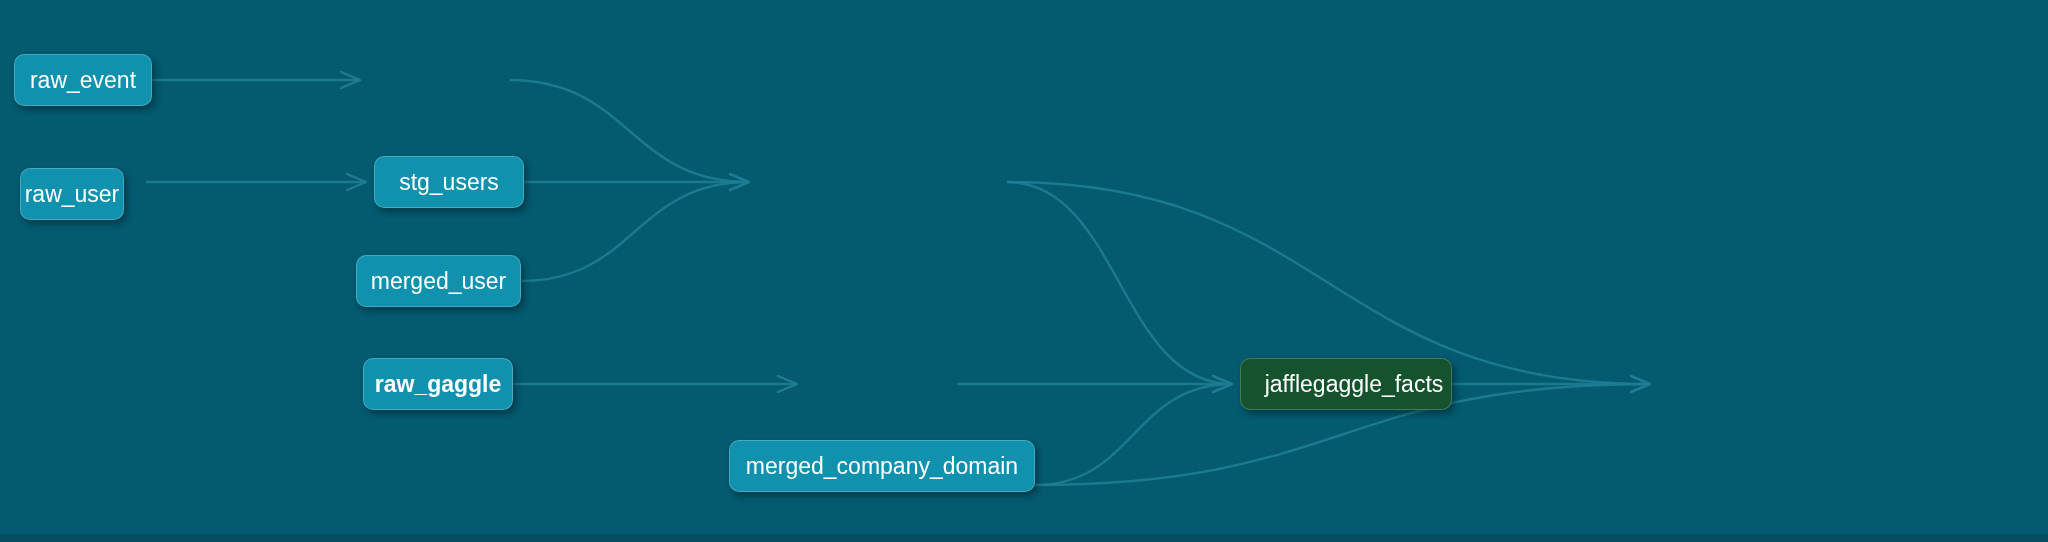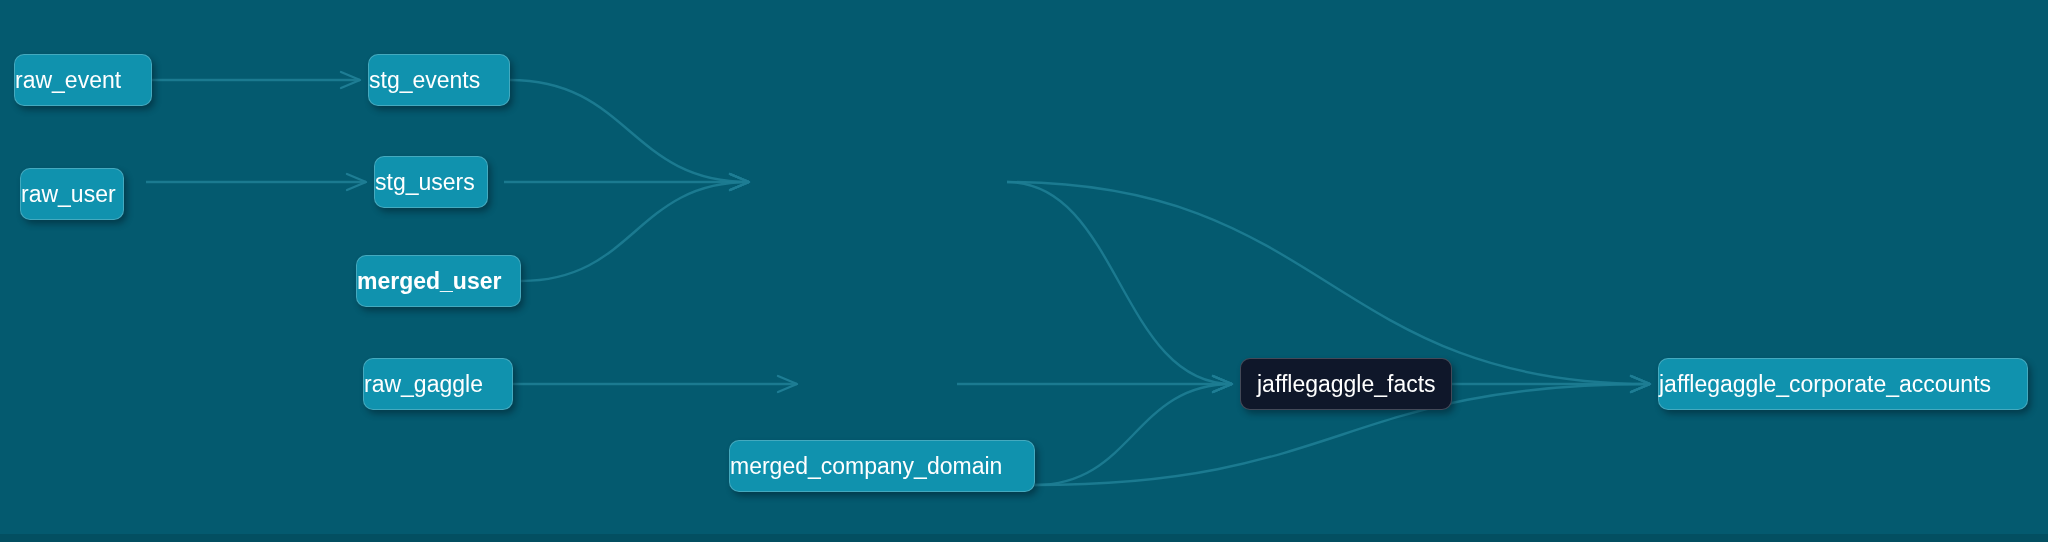--- a/index.html
+++ b/index.html
@@ -18,32 +18,33 @@
     top: 0; left: 0;
     width: 100%; height: 100%;
     display: block;
   }
 
   .node {
     position: absolute;
     box-sizing: border-box;
     display: flex;
     align-items: center;
+    justify-content: center;
     white-space: nowrap;
     color: #ffffff;
     font-size: 23px;
     line-height: 1;
     border-radius: 10px;
     border: 1px solid rgba(255,255,255,0.22);
     box-shadow: 3px 4px 6px rgba(0, 25, 35, 0.45);
     cursor: pointer;
     user-select: none;
   }
   .node.model     { background: #1092ae; }
-  .node.highlight { background: #0f172a; padding-left: 16px; }
+  .node.highlight { background: #14532d; padding-left: 16px; }
 
   .bottom-strip {
     position: absolute;
     left: 0; right: 0; bottom: 0;
     height: 8px;
     background: rgba(0, 0, 0, 0.12);
     pointer-events: none;
   }
 </style>
 </head>
@@ -67,37 +68,31 @@
       <path d="M 1007 182 C 1328.5 182, 1328.5 384, 1650 384" fill="none" stroke="#1e7d94" stroke-width="2.4" stroke-opacity="0.9" marker-end="url(#arrow)"></path>
       <path d="M 1035 485 C 1133.5 485, 1133.5 384, 1232 384" fill="none" stroke="#1e7d94" stroke-width="2.4" stroke-opacity="0.9" marker-end="url(#arrow)"></path>
       <path d="M 1035 485 C 1342.5 485, 1342.5 384, 1650 384" fill="none" stroke="#1e7d94" stroke-width="2.4" stroke-opacity="0.9" marker-end="url(#arrow)"></path>
       <path d="M 1452 384 L 1650 384" fill="none" stroke="#1e7d94" stroke-width="2.4" stroke-opacity="0.9" marker-end="url(#arrow)"></path>
     </svg>
 
   <div class="bottom-strip"></div>
 <div class="node model" style="left: 14px; top: 54px; width: 138px; height: 52px;">
       <span>raw_event</span>
     </div>
-    <div class="node model" style="left: 368px; top: 54px; width: 142px; height: 52px;">
-      <span>stg_events</span>
-    </div>
     <div class="node model" style="left: 20px; top: 168px; width: 104px; height: 52px;">
       <span>raw_user</span>
     </div>
-    <div class="node model" style="left: 374px; top: 156px; width: 114px; height: 52px;">
+    <div class="node model" style="left: 374px; top: 156px; width: 150px; height: 52px;">
       <span>stg_users</span>
     </div>
-    <div class="node model" style="left: 356px; top: 255px; width: 165px; height: 52px; font-weight: bold;">
+    <div class="node model" style="left: 356px; top: 255px; width: 165px; height: 52px;">
       <span>merged_user</span>
     </div>
-    <div class="node model" style="left: 363px; top: 358px; width: 150px; height: 52px;">
+    <div class="node model" style="left: 363px; top: 358px; width: 150px; height: 52px; font-weight: bold;">
       <span>raw_gaggle</span>
     </div>
     <div class="node highlight" style="left: 1240px; top: 358px; width: 212px; height: 52px;">
       <span>jafflegaggle_facts</span>
-    </div>
-    <div class="node model" style="left: 1658px; top: 358px; width: 370px; height: 52px;">
-      <span>jafflegaggle_corporate_accounts</span>
     </div>
     <div class="node model" style="left: 729px; top: 440px; width: 306px; height: 52px;">
       <span>merged_company_domain</span>
     </div>
   </div>
 
 </body></html>

